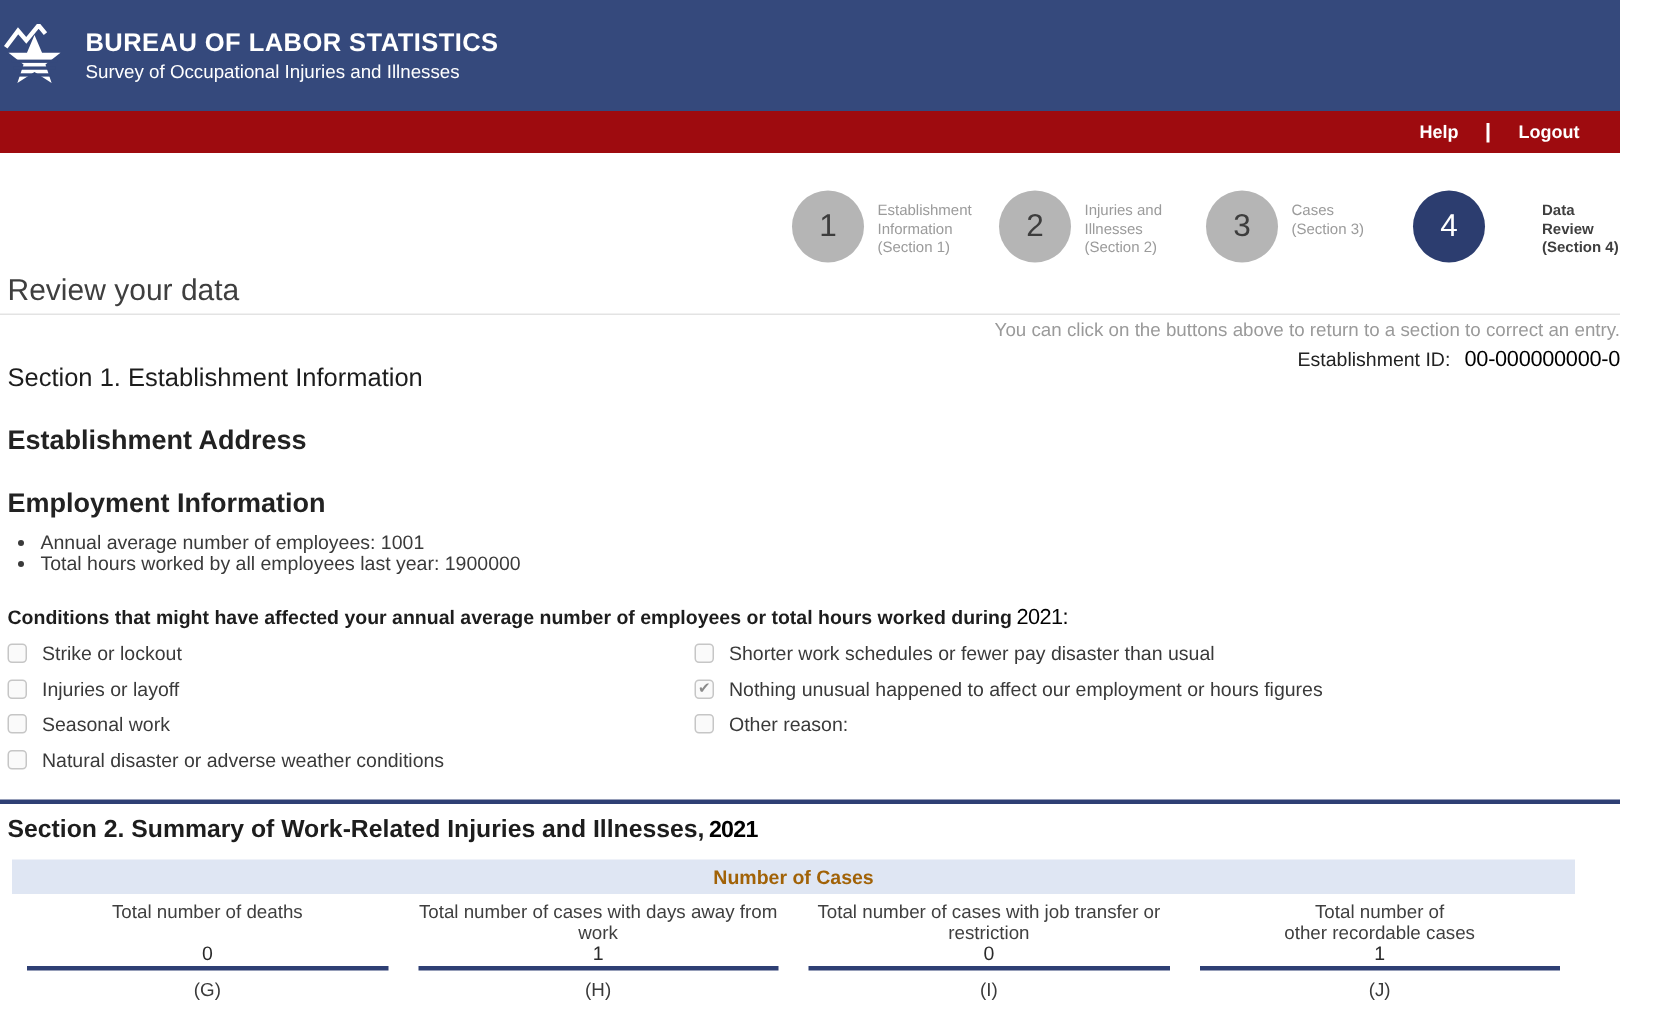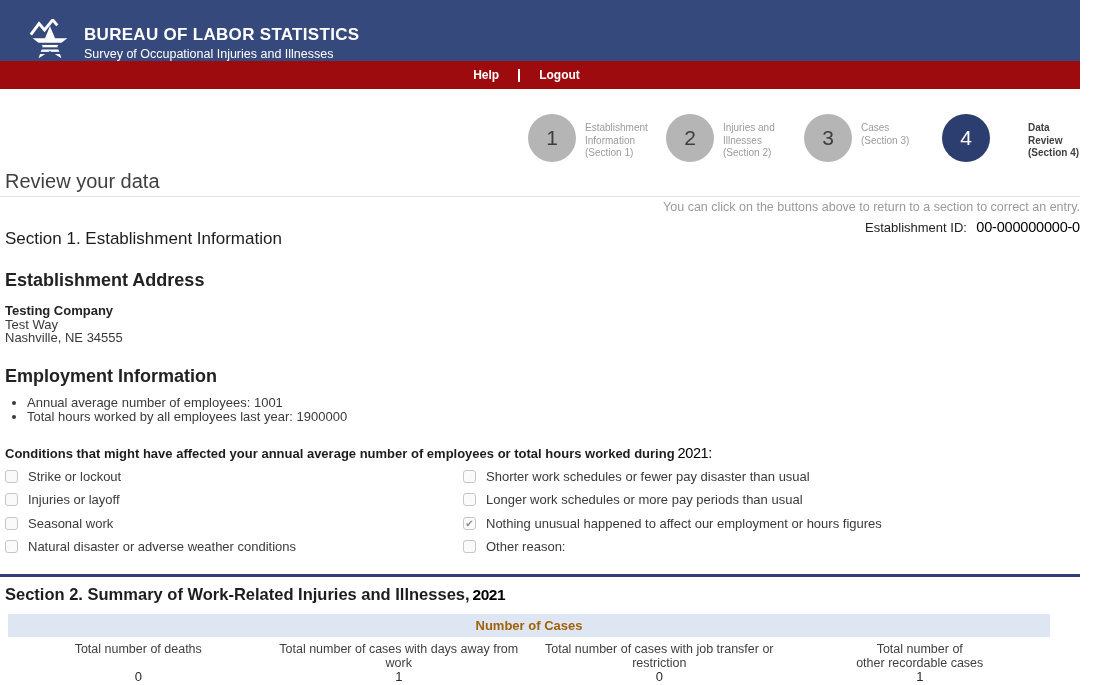--- a/index.html
+++ b/index.html
@@ -11,25 +11,25 @@
     --underline-navy:#2e3f74;
     --light-blue-line:#ccd9ed;
     --hairline:#e3e3e3;
   }
   *{box-sizing:border-box;}
   html,body{margin:0;padding:0;background:#fff;}
   body{font-family:"Liberation Sans",sans-serif;color:#333;width:1120px;height:685px;overflow:hidden;}
   .page{width:1080px;}
 
   
-  .navy-header{background:var(--header-navy);height:61px;display:flex;align-items:flex-end;padding-left:27px;}
+  .navy-header{background:var(--header-navy);height:74px;display:flex;align-items:center;}
   .logo{display:flex;align-items:center;margin-right:11px;}
   .brand-title{color:#fff;font-weight:bold;font-size:17px;letter-spacing:.3px;line-height:19px;}
   .brand-sub{color:#fff;font-size:12.5px;margin-top:3px;}
-  .red-bar{background:var(--nav-red);height:28px;display:flex;justify-content:center;align-items:center;padding-right:27px;}
+  .red-bar{background:var(--nav-red);height:28px;display:flex;justify-content:flex-end;align-items:center;padding-right:27px;}
   .nav-link{color:#fff;font-size:12px;font-weight:bold;text-decoration:none;cursor:pointer;}
   .nav-sep{width:2px;height:13px;background:#fff;margin:0 19px;}
 
   
   .steps{display:flex;justify-content:flex-end;margin-top:25px;height:52px;}
   .step{display:flex;align-items:flex-start;width:138px;cursor:pointer;}
   .circle{width:48px;height:48px;border-radius:50%;background:var(--step-gray);color:#3d3d3d;
           font-size:21px;display:flex;align-items:center;justify-content:center;flex:none;}
   .step.active .circle{background:var(--accent-navy);color:#fff;}
   .step-label{margin:8px 0 0 9px;font-size:10px;color:#9b9b9b;line-height:12.5px;white-space:pre-line;}
@@ -132,25 +132,20 @@
   <div class="instruction">You can click on the buttons above to return to a section to correct an entry.</div>
 
   <section class="section1">
     <div class="estab-id">
       <span class="estab-id-label">Establishment ID:</span>
       <span class="estab-id-value">00-000000000-0</span>
     </div>
     <h2 class="sec-heading">Section 1. Establishment Information</h2>
 
     <h3 class="sub-heading">Establishment Address</h3>
-    <div class="addr">
-      <div class="company">Testing Company</div>
-      <div>Test Way</div>
-      <div>Nashville, NE 34555</div>
-    </div>
 
     <h3 class="sub-heading">Employment Information</h3>
     <ul class="bullets" id="bullets">
         <li>Annual average number of employees: 1001</li>
         <li>Total hours worked by all employees last year: 1900000</li>
       </ul>
 
     <div class="cond-head"><span>Conditions that might have affected your annual average number of employees or total hours worked during</span><span class="year">2021:</span></div>
     <div class="cond-grid" id="conditions">
         <div class="cond-item">
@@ -167,24 +162,20 @@
         </div>
         <div class="cond-item">
           <span class="cb"></span>
           <span class="cond-label">Natural disaster or adverse weather conditions</span>
         </div>
         <div class="cond-item">
           <span class="cb"></span>
           <span class="cond-label">Shorter work schedules or fewer pay disaster than usual</span>
         </div>
         <div class="cond-item">
-          <span class="cb"></span>
-          <span class="cond-label">Longer work schedules or more pay periods than usual</span>
-        </div>
-        <div class="cond-item">
           <span class="cb checked">✔</span>
           <span class="cond-label">Nothing unusual happened to affect our employment or hours figures</span>
         </div>
         <div class="cond-item">
           <span class="cb"></span>
           <span class="cond-label">Other reason:</span>
         </div>
       </div>
   </section>
 

